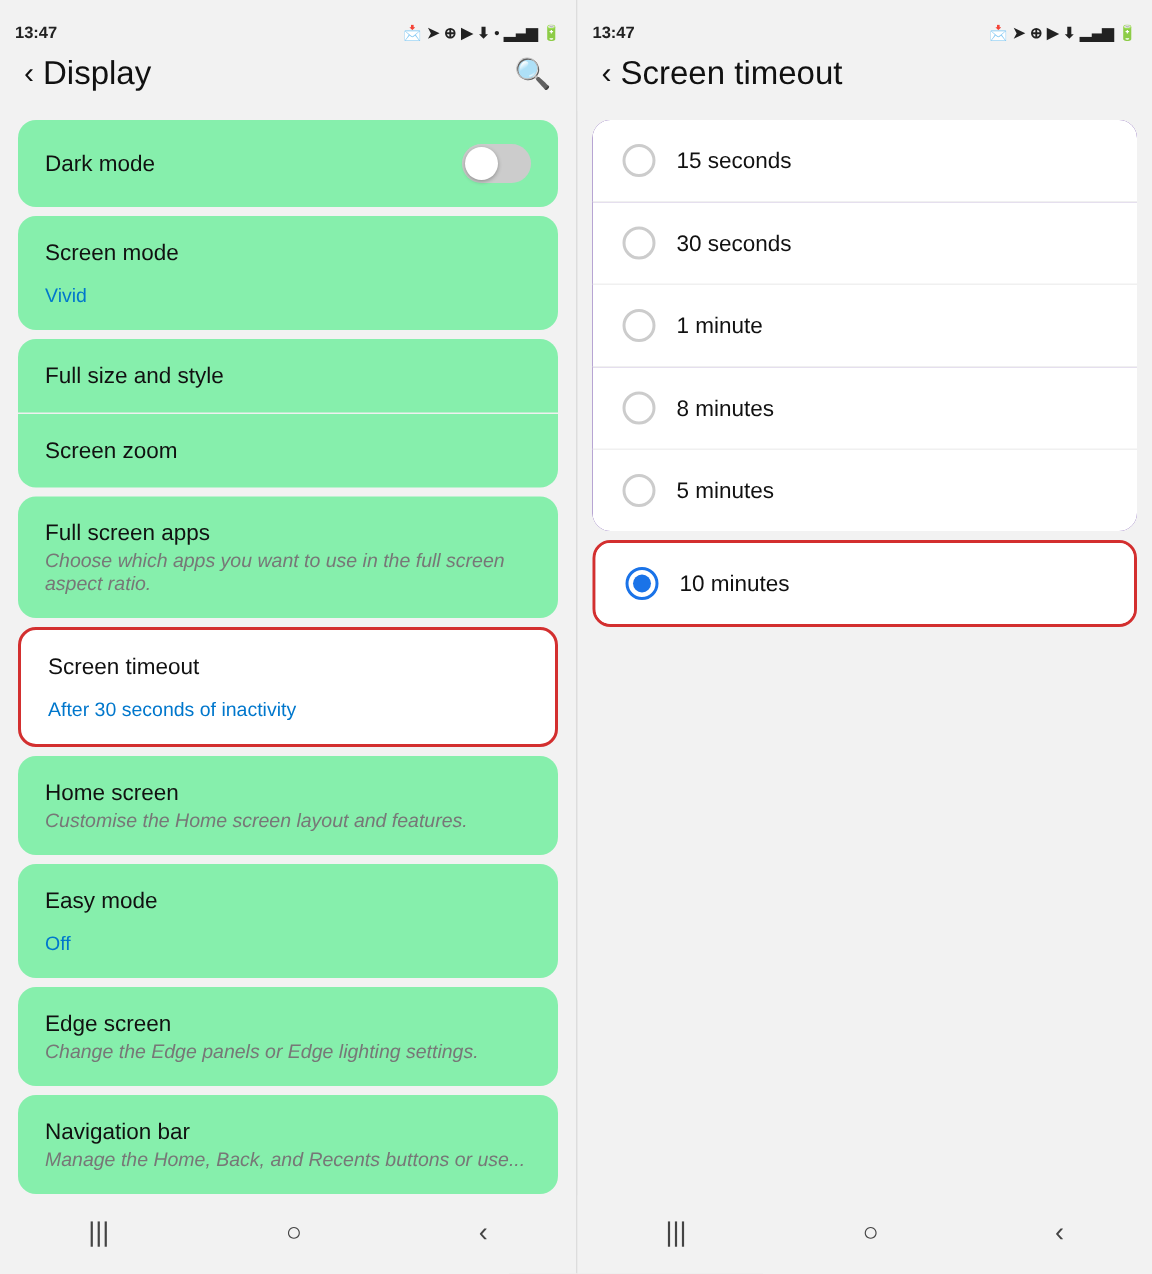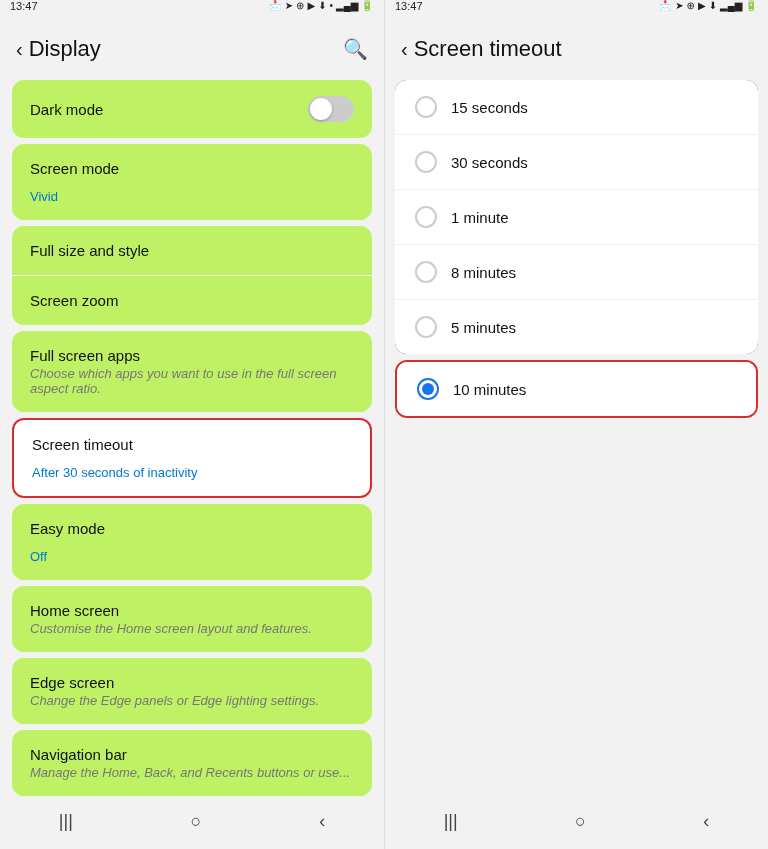--- a/index.html
+++ b/index.html
@@ -16,25 +16,25 @@
       height: 849px;
       background: #f2f2f2;
       display: flex;
       flex-direction: column;
       overflow: hidden;
     }
     .status-bar {
       height: 28px;
       background: #f2f2f2;
       display: flex;
-      align-items: flex-start;
+      align-items: flex-end;
       justify-content: space-between;
       padding: 0 10px;
       font-size: 11px;
-      font-weight: 400;
+      font-weight: 700;
       color: #222;
       gap: 20px;
     }
     .status-icons {
       display: flex;
       align-items: center;
       gap: 3px;
       font-size: 10px;
     }
     .header {
@@ -66,21 +66,21 @@
       cursor: pointer;
       background: none;
       border: none;
     }
     .content {
       flex: 1;
       overflow-y: auto;
       padding: 0 0 16px 0;
     }
     .card {
-      background: #bef264;
+      background: #86efac;
       border-radius: 12px;
       margin: 6px 12px;
       overflow: hidden;
     }
     .setting-item {
       padding: 16px 18px;
       border-bottom: 1px solid #f0f0f0;
       display: flex;
       align-items: center;
       justify-content: space-between;
@@ -275,31 +275,31 @@
         <div class="setting-item-text">
           <div class="title">Screen timeout</div>
           <div class="subtitle">After 30 seconds of inactivity</div>
         </div>
       </div>
     </div>
 
     <div class="card">
       <div class="setting-item">
         <div class="setting-item-text">
+          <div class="title">Home screen</div>
+          <div class="subtitle-gray">Customise the Home screen layout and features.</div>
+        </div>
+      </div>
+    </div>
+
+    <div class="card">
+      <div class="setting-item">
+        <div class="setting-item-text">
           <div class="title">Easy mode</div>
           <div class="subtitle">Off</div>
-        </div>
-      </div>
-    </div>
-
-    <div class="card">
-      <div class="setting-item">
-        <div class="setting-item-text">
-          <div class="title">Home screen</div>
-          <div class="subtitle-gray">Customise the Home screen layout and features.</div>
         </div>
       </div>
     </div>
 
     <div class="card">
       <div class="setting-item">
         <div class="setting-item-text">
           <div class="title">Edge screen</div>
           <div class="subtitle-gray">Change the Edge panels or Edge lighting settings.</div>
         </div>

